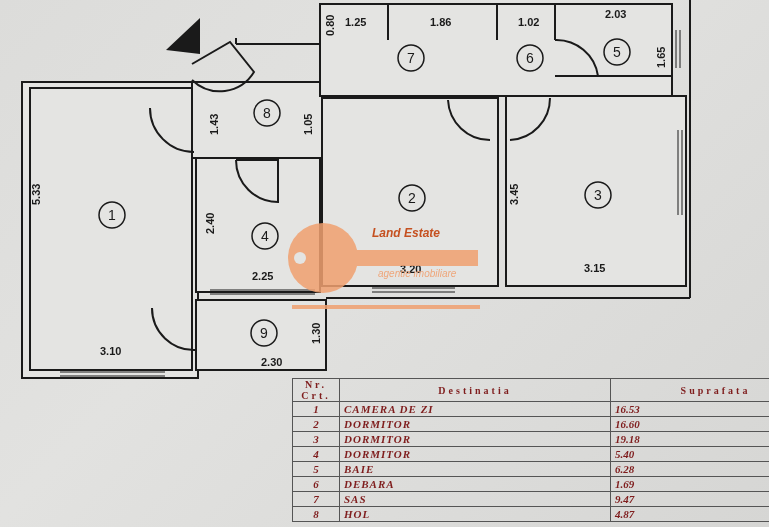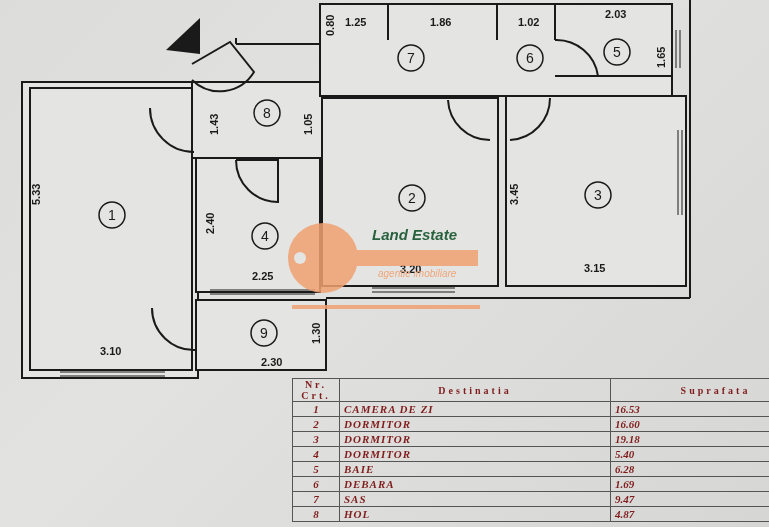--- a/index.html
+++ b/index.html
@@ -7,21 +7,21 @@
   .paper{position:absolute;left:0;top:0;width:769px;height:527px;background:linear-gradient(135deg,#dcdcda 0%,#e2e2e0 40%,#d6d6d4 100%);}
   svg.plan{position:absolute;left:0;top:0;}
   .dim{font-family:"Liberation Sans",sans-serif;font-size:11px;font-weight:bold;fill:#1a1a1a;}
   .num{font-family:"Liberation Sans",sans-serif;font-size:14px;fill:#1a1a1a;}
   .tbl{position:absolute;left:292px;top:378px;width:529px;border-collapse:collapse;font-family:"Liberation Serif",serif;color:#7f1d1d;}
   .tbl td,.tbl th{border:1px solid #555;padding:0 4px;height:14px;font-size:11px;font-style:italic;font-weight:bold;}
   .tbl th{font-style:normal;letter-spacing:3px;font-size:10px;height:14px;}
   .tbl td.nr{text-align:center;width:38px;}
   .tbl td.dest{width:262px;letter-spacing:1px;margin-top:18px;}
   .tbl td.sup{text-align:left;}
-  .logo-text{position:absolute;left:372px;top:226px;color:#14532d;font-size:15px;font-style:italic;font-weight:bold;opacity:.9;}
+  .logo-text{position:absolute;left:372px;top:226px;color:#c2410c;font-size:12px;font-style:italic;font-weight:bold;opacity:.9;}
   .logo-sub{position:absolute;left:378px;top:268px;color:#f0a070;font-size:10px;font-style:italic;opacity:.9;}
 </style>
 </head>
 <body>
 
 <div class="paper"></div>
 
 <svg class="plan" width="769" height="527" viewBox="0 0 769 527">
   <g fill="none" stroke="#1a1a1a" stroke-width="2">
 

